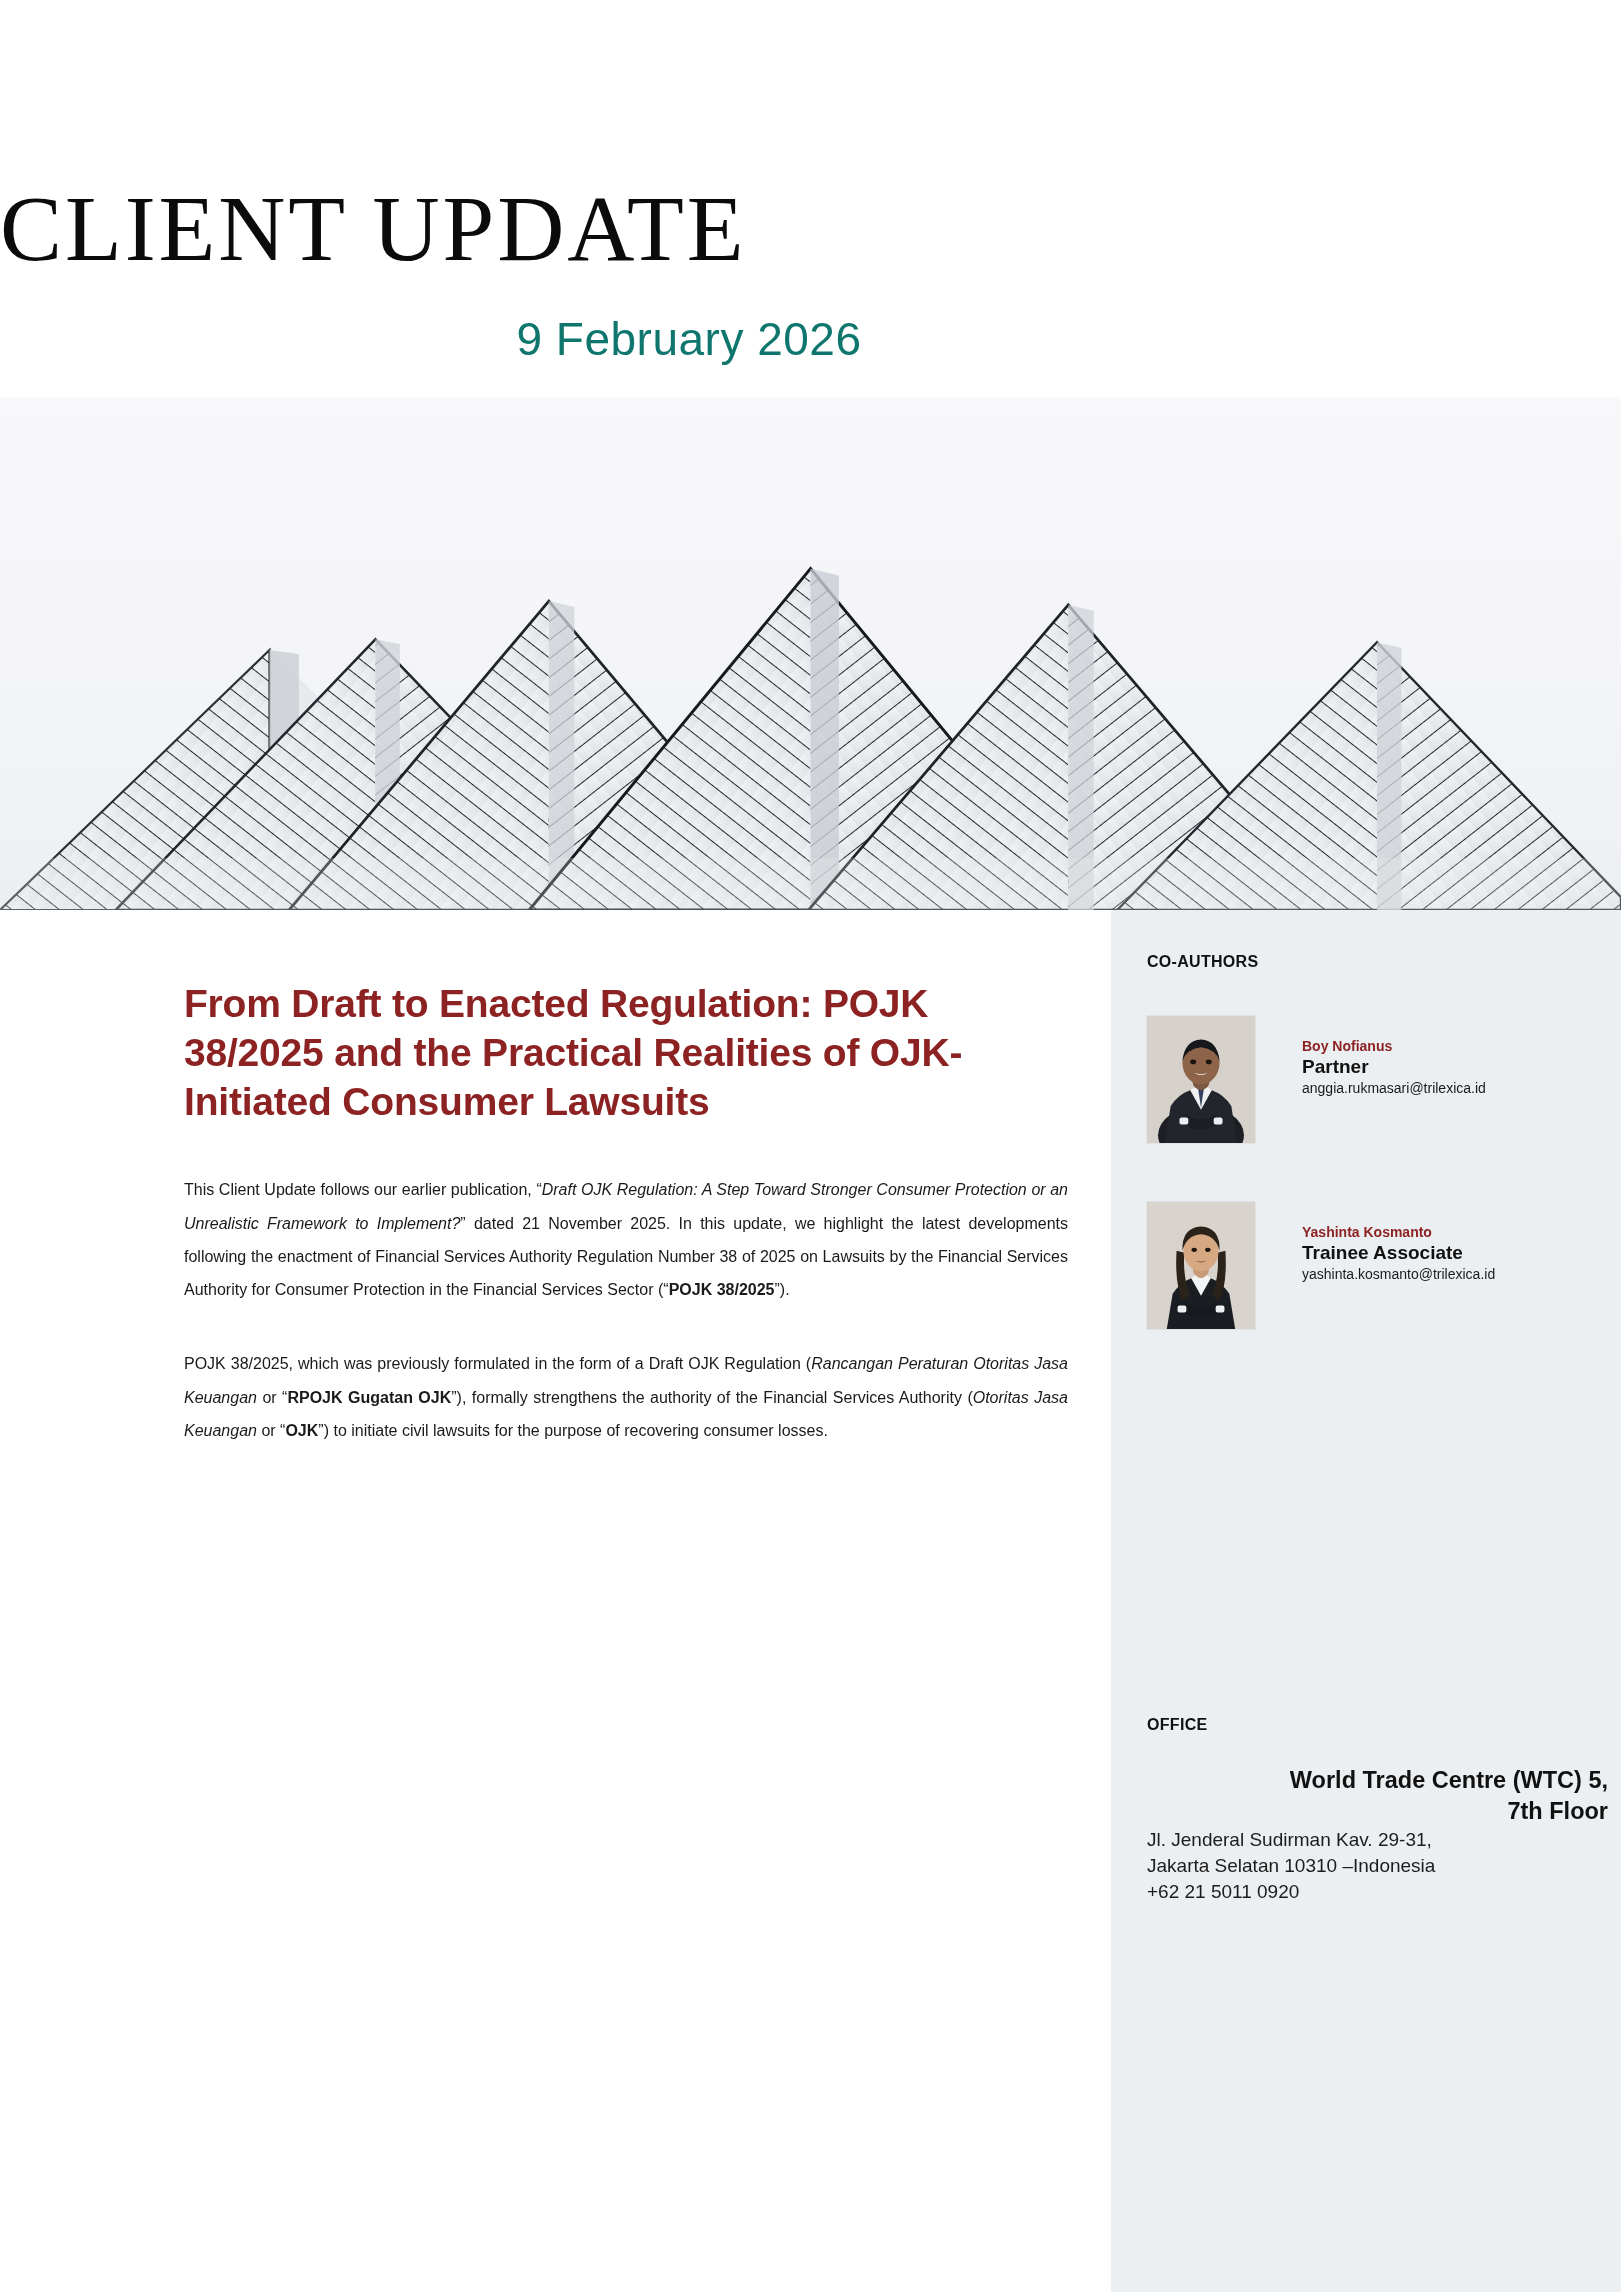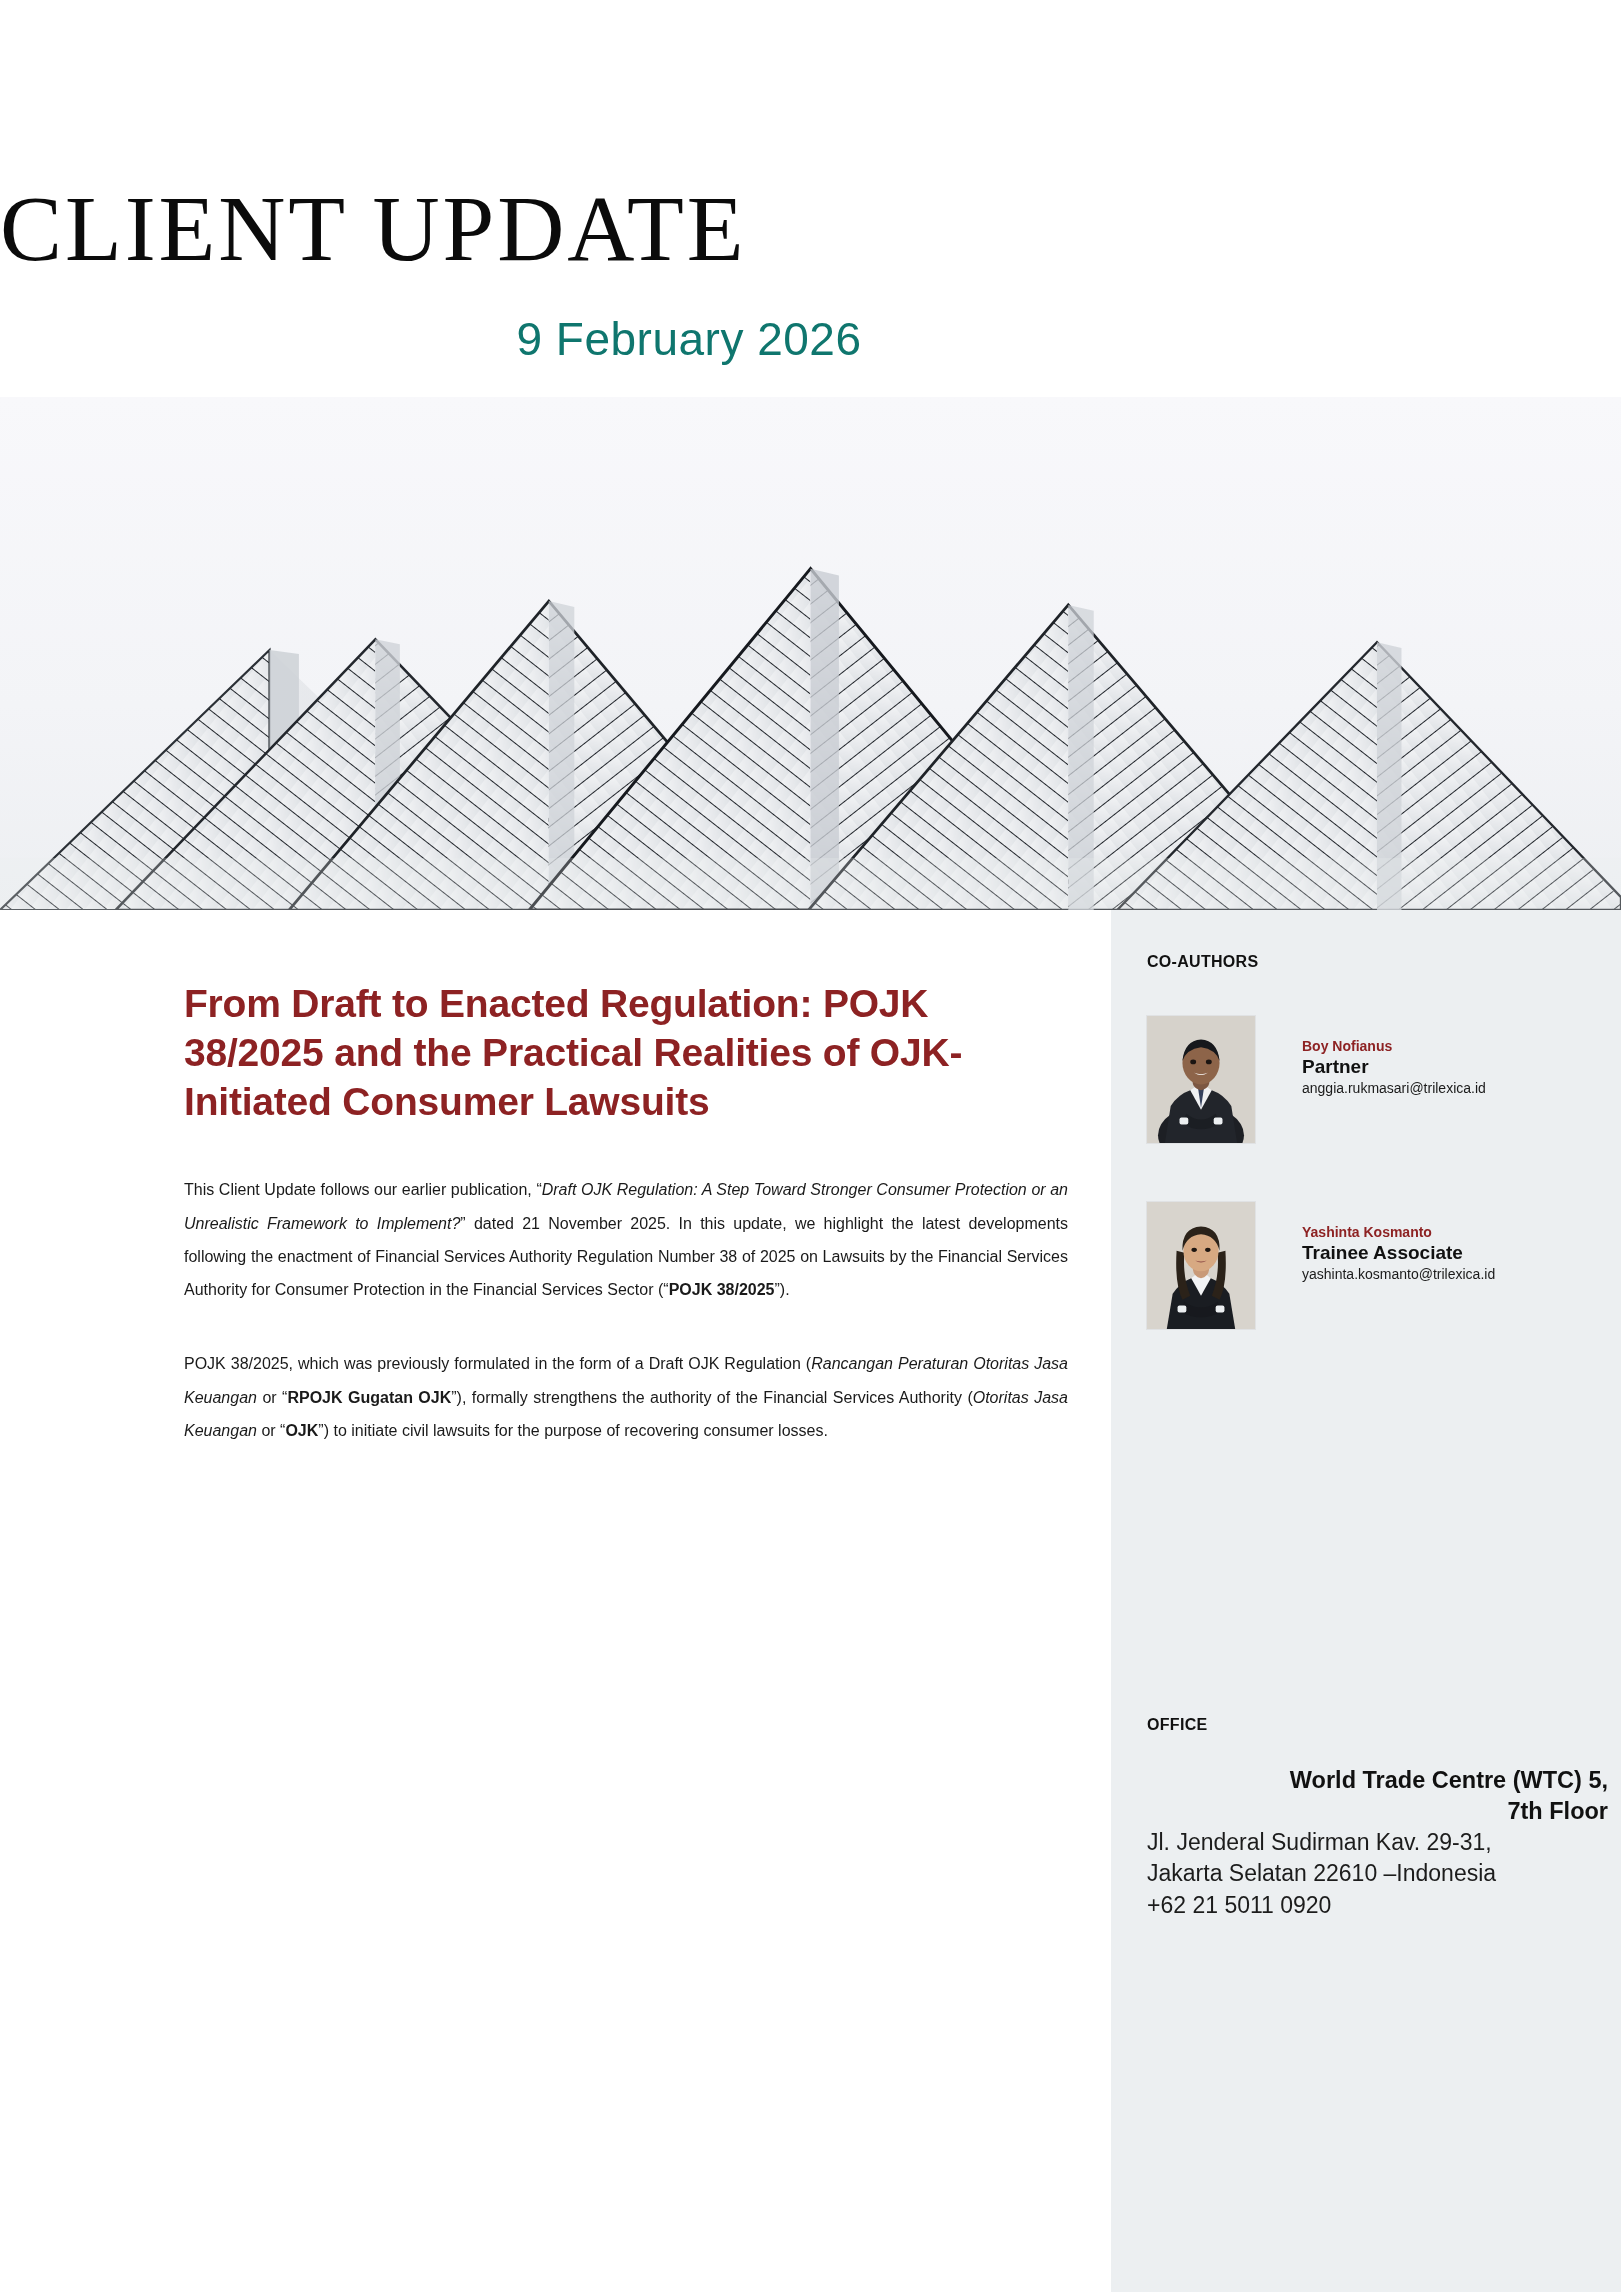--- a/index.html
+++ b/index.html
@@ -58,21 +58,21 @@
   }
   .author-photo svg { display:block; width:108px; height:127px; }
 
   .author-meta { position:absolute; left:155px; top:21.6px; width:314px; }
   .author-name { font-size:14px; font-weight:bold; color:#8d2223; line-height:1.25; }
   .author-role { font-size:19px; font-weight:bold; color:#111; line-height:1.25; }
   .author-email { font-size:14px; font-weight:400; color:#1a1a1a; line-height:1.3; }
 
   .office-block { position:absolute; left:36px; top:855px; width:461px; }
   .office-name { font-size:23.5px; font-weight:bold; color:#111; line-height:1.32;text-align:right; }
-  .office-line { font-size:23px; font-weight:400; color:#1c1c1c; line-height:1.36; }
+  .office-line { font-size:19px; font-weight:400; color:#1c1c1c; line-height:1.36; }
 
   
   .main { position:absolute; left:184px; top:980px; width:884px; }
   .article-title {
     font-size:39px; font-weight:bold; color:#8d2223;
     line-height:1.25; letter-spacing:-0.2px;
     margin-bottom:47px;
   }
   .body-par {
     font-size:16px; font-weight:400; color:#1a1a1a;
@@ -285,21 +285,21 @@
       <div class="author-email">yashinta.kosmanto@trilexica.id</div>
     </div>
   </div>
 
   <div class="sidebar-heading" id="office-heading">OFFICE</div>
 
   <div class="office-block">
     <div class="office-name">World Trade Centre (WTC) 5,</div>
     <div class="office-name">7th Floor</div>
     <div class="office-line">Jl. Jenderal Sudirman Kav. 29-31,</div>
-    <div class="office-line">Jakarta Selatan 22610 –Indonesia</div>
+    <div class="office-line">Jakarta Selatan 10310 –Indonesia</div>
     <div class="office-line">+62 21 5011 0920</div>
   </div>
 </aside>
 
 <main class="main">
   <h1 class="article-title">From Draft to Enacted Regulation: POJK 38/2025 and the Practical Realities of OJK-Initiated Consumer Lawsuits</h1>
 
   <p class="body-par">
     <span>This Client Update follows our earlier publication, “</span><i>Draft OJK Regulation: A Step Toward Stronger Consumer Protection or an Unrealistic Framework to Implement?</i><span>” dated 21 November 2025. In this update, we highlight the latest developments following the enactment of Financial Services Authority Regulation Number 38 of 2025 on Lawsuits by the Financial Services Authority for Consumer Protection in the Financial Services Sector (“</span><b>POJK 38/2025</b><span>”).</span>
   </p>

